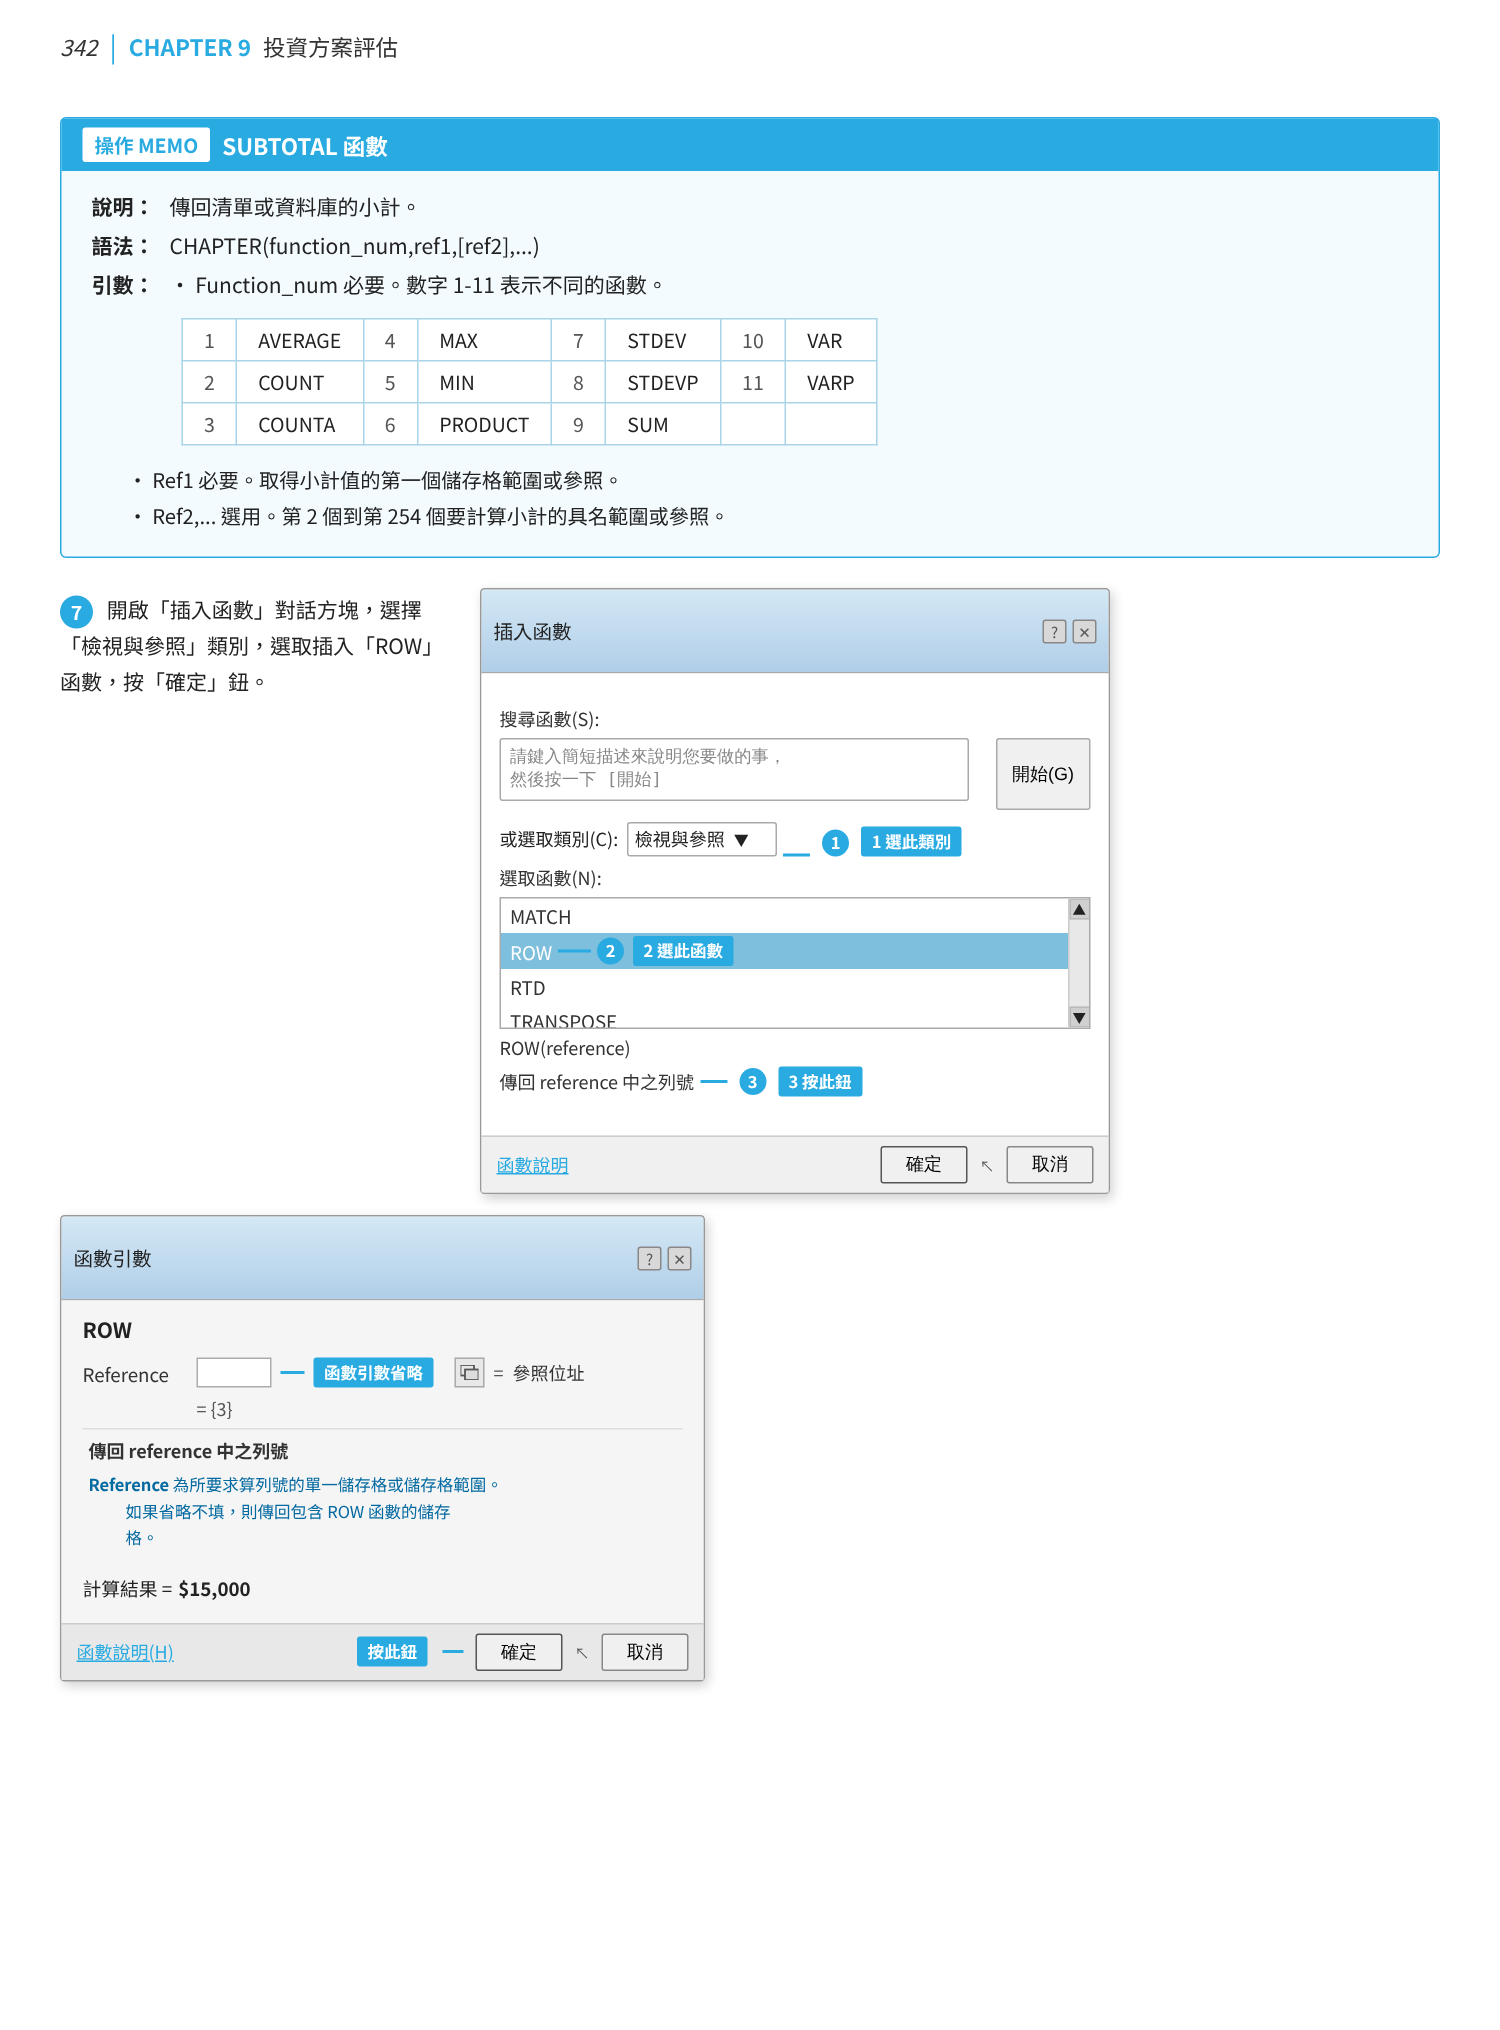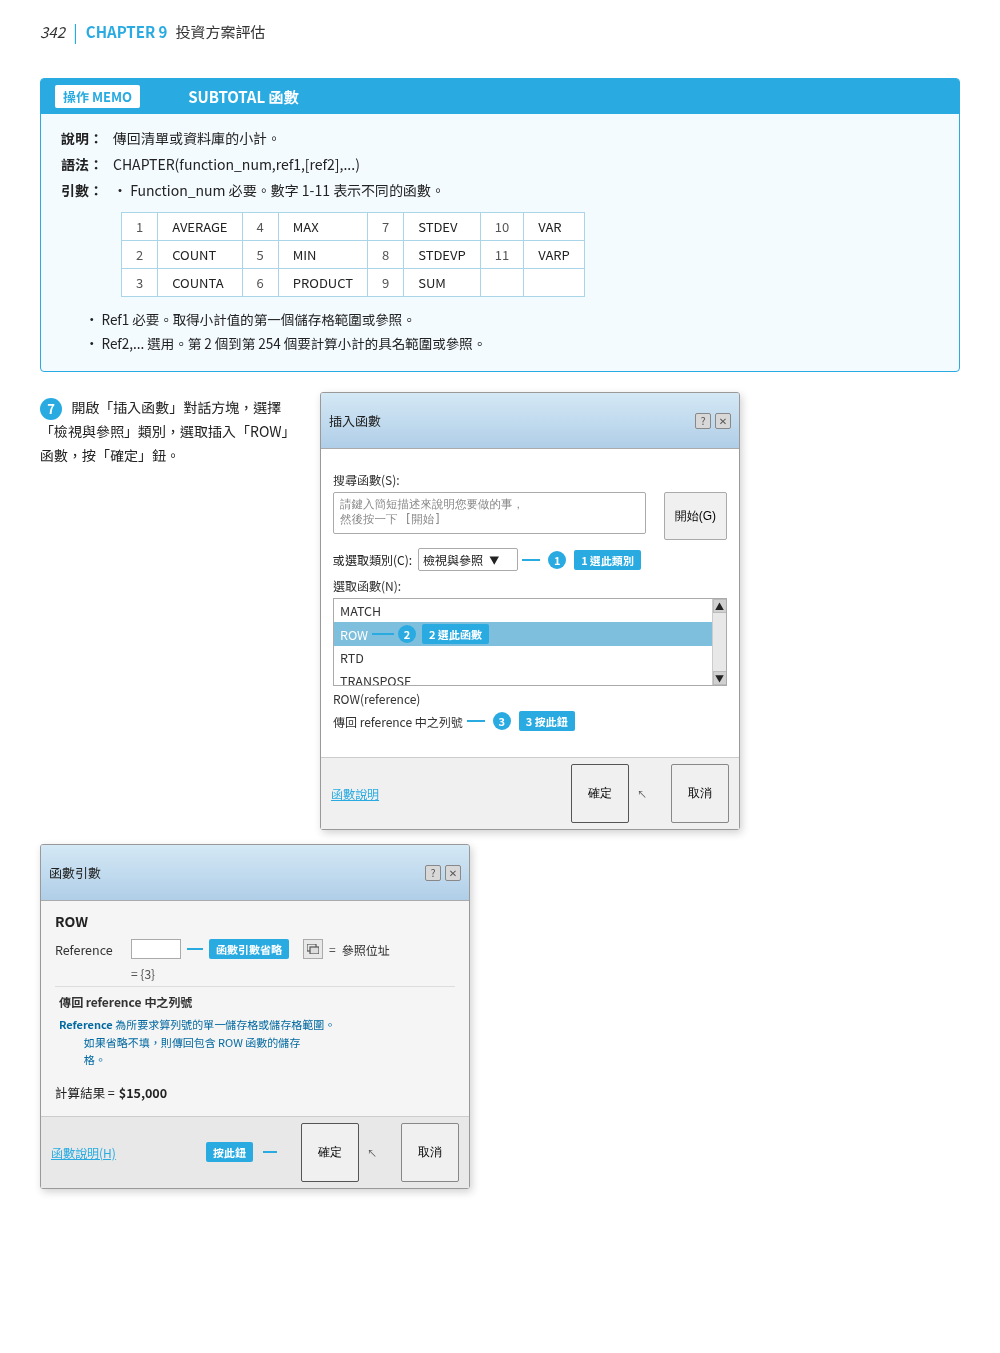--- a/index.html
+++ b/index.html
@@ -44,25 +44,24 @@
 
     
     .memo-box {
       margin: 24px 40px 20px 40px;
       border: 1.5px solid #29abe2;
       border-radius: 4px;
       background: #f4fbff;
     }
     .memo-header {
       display: flex;
-      align-items: center;
+      align-items: flex-end;
       background: #29abe2;
       padding: 6px 14px;
       border-radius: 2px 2px 0 0;
-      gap: 40px;
     }
     .memo-tag {
       background: #fff;
       color: #29abe2;
       font-weight: bold;
       font-size: 13px;
       padding: 2px 8px;
       border-radius: 2px;
       margin-right: 8px;
     }
@@ -317,24 +316,23 @@
     .dialog-link {
       color: #29abe2;
       font-size: 12px;
       text-decoration: underline;
       cursor: pointer;
     }
     .dialog-btn {
       background: #f0f0f0;
       border: 1px solid #888;
       border-radius: 2px;
-      padding: 20px 16px;
+      padding: 3px 16px;
       font-size: 12px;
       cursor: pointer;
-      margin-left: 16px;
     }
     .dialog-btn.confirm {
       border: 1.5px solid #555;
     }
     .spacer { flex: 1; }
 
     
     .dialog2-body {
       background: #f5f5f5;
       padding: 10px 14px;
@@ -496,21 +494,21 @@
       </div>
       <div class="dialog-body">
         <div class="dialog-section-label">搜尋函數(S):</div>
         <div style="display:flex;gap:18px;margin-bottom:8px;">
           <textarea class="dialog-textarea" style="flex: 1 1 0%; height: 42px; font-size: 11.5px; color: rgb(136, 136, 136); resize: none;">請鍵入簡短描述來說明您要做的事，
 然後按一下 [開始]</textarea>
           <button class="dialog-start-btn">開始(G)</button>
         </div>
         <div class="dialog-row">
           <span>或選取類別(C):</span>
-          <div style="position:relative;display:inline-flex;align-items:center;gap:4px;">
+          <div style="position:relative;display:inline-flex;align-items:flex-end;gap:4px;">
             <div class="dialog-select-inline" style="display:flex;align-items:center;gap:2px;">
               <span>檢視與參照</span>
               <span style="margin-left:4px;font-size:10px;">▼</span>
             </div>
             <span class="connect-line"></span>
             <span class="callout-badge">1</span>
             <span class="callout-label" style="font-size:11px;padding:2px 7px;">1 選此類別</span>
           </div>
         </div>
         <div class="dialog-section-label">選取函數(N):</div>

